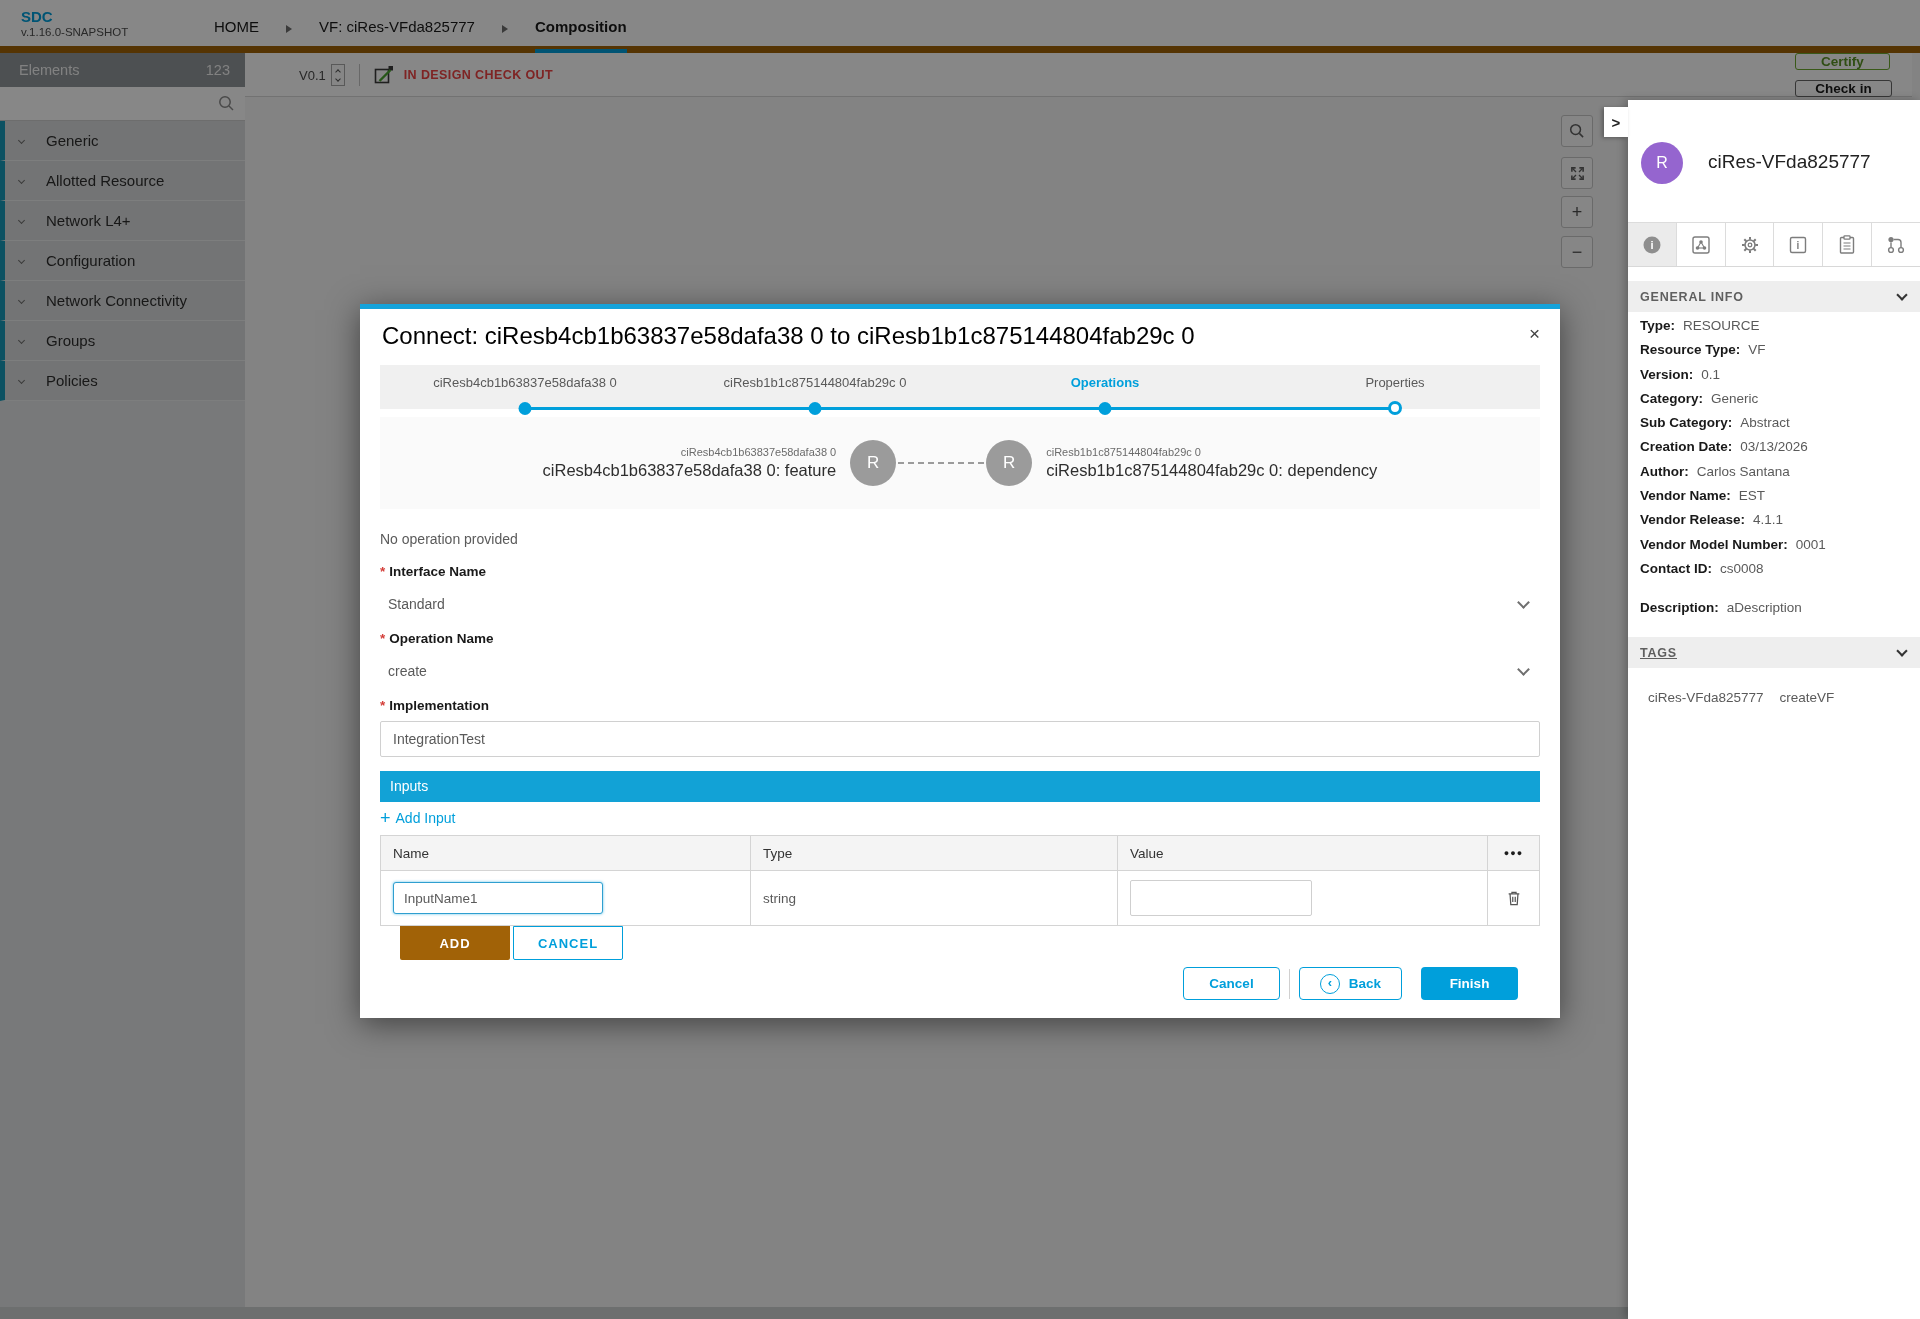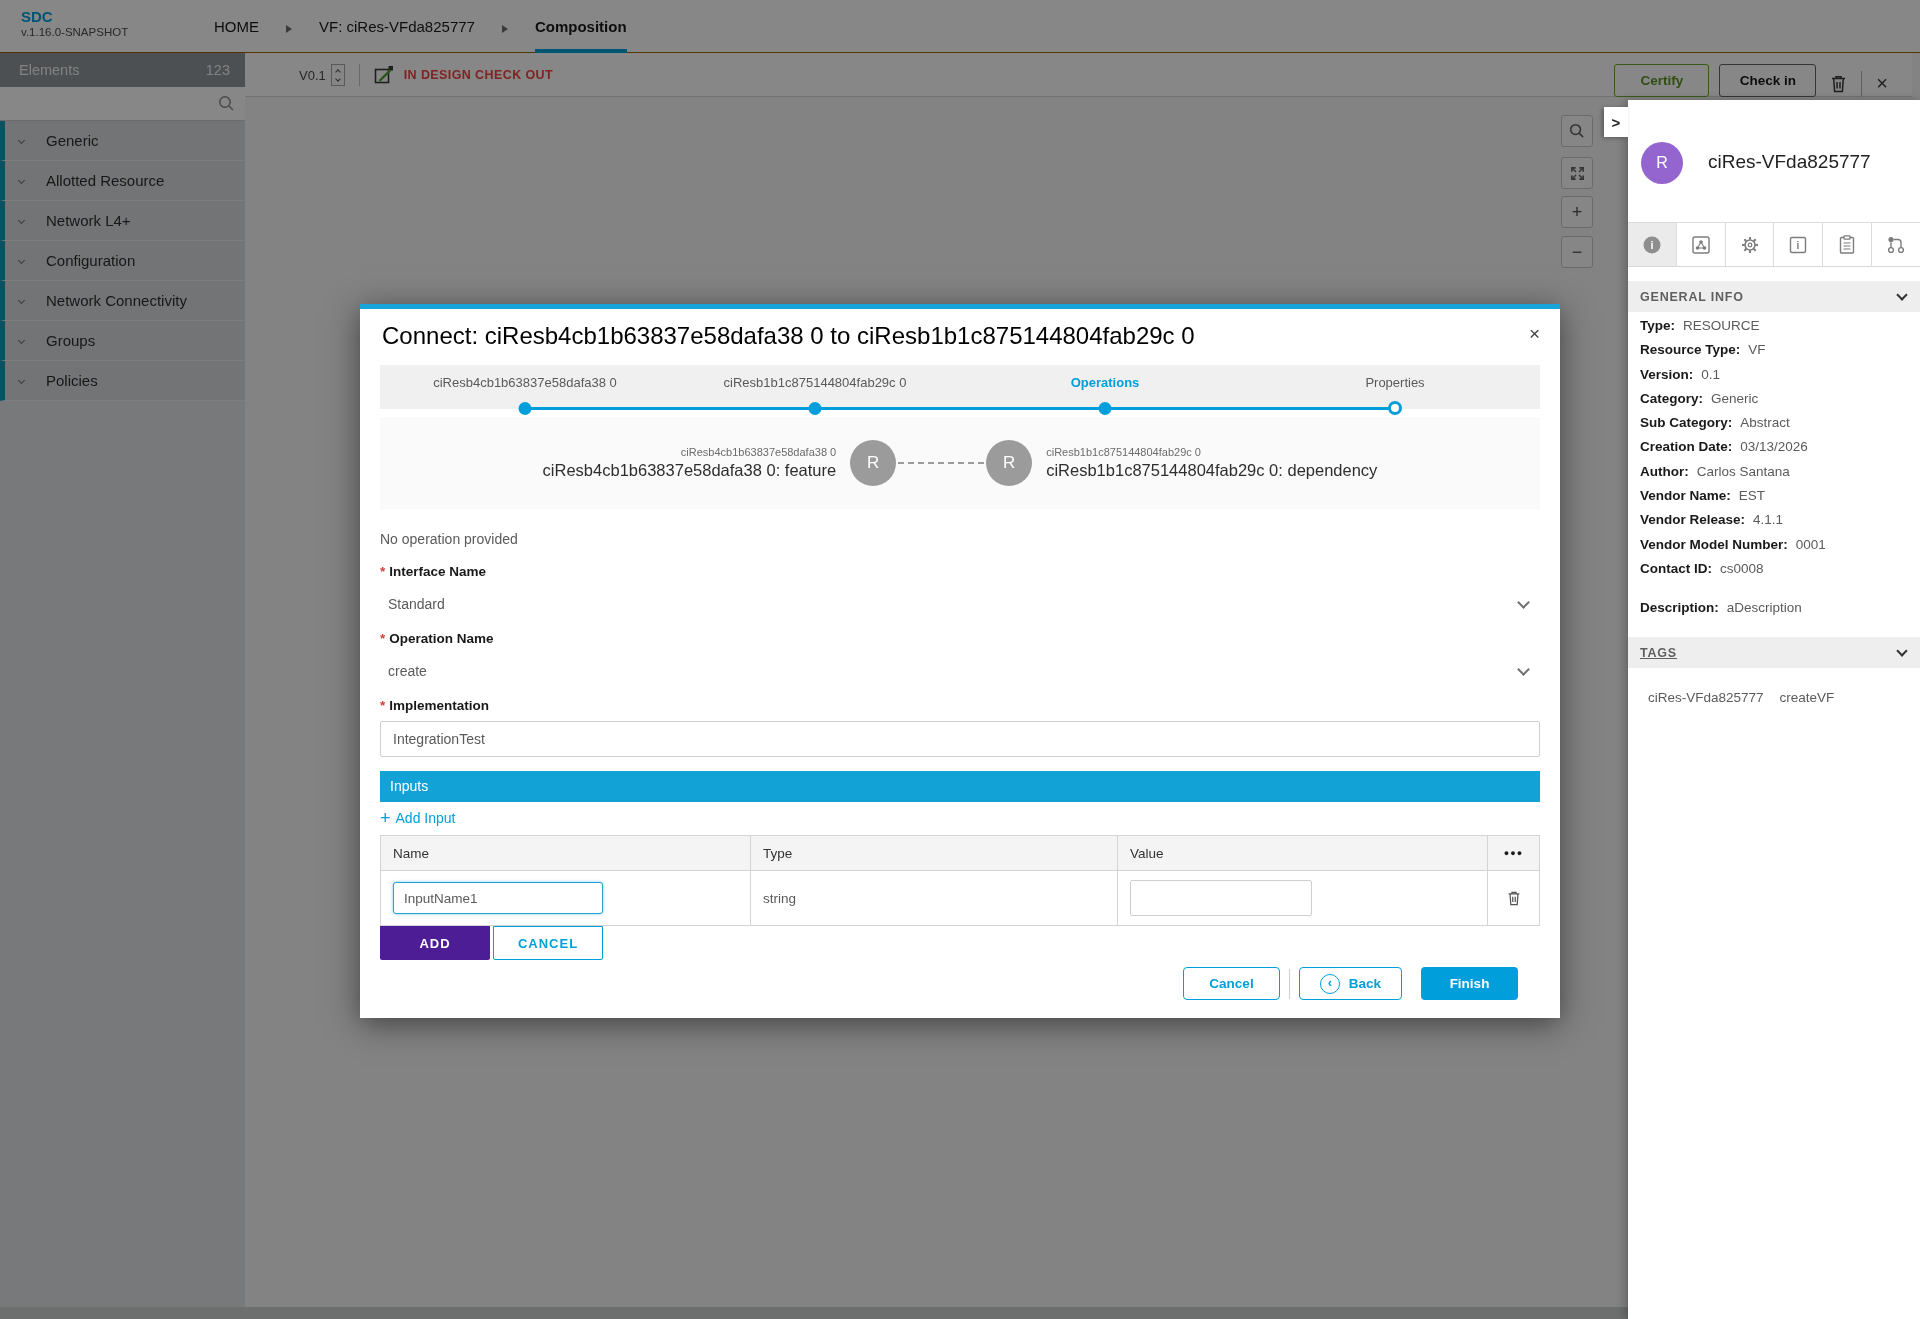--- a/index.html
+++ b/index.html
@@ -1,20 +1,20 @@
 <!DOCTYPE html>
 <html><head>
 <meta charset="utf-8">
 <style>
   * { margin:0; padding:0; box-sizing:border-box; }
   html,body { width:1920px; height:1319px; font-family:"Liberation Sans","DejaVu Sans",sans-serif; background:#fff; overflow:hidden; }
   .screen { position:relative; width:1920px; height:1319px; background:#f7f7f7; }
 
   
-  .topbar { position:absolute; left:0; top:0; width:1920px; height:53px; background:#fff; border-bottom:1px solid #a16207; z-index:2; }
+  .topbar { position:absolute; left:0; top:0; width:1920px; height:53px; background:#fff; border-bottom:7px solid #a16207; z-index:2; }
   .logo { position:absolute; left:21px; top:8px; }
   .logo .app { font-size:15px; font-weight:bold; color:#009fdb; line-height:17px; }
   .logo .ver { font-size:11.5px; color:#4e4e4e; line-height:15px; }
   .crumbs { position:absolute; left:214px; top:0; height:53px; display:flex; align-items:stretch; gap:27px; }
   .crumb { display:flex; align-items:center; font-size:15px; color:#1a1a1a; border-bottom:4px solid transparent; padding-top:4px; cursor:pointer; }
   .crumb.active { font-weight:bold; border-bottom-color:#009fdb; }
   .crumb-sep { display:flex; align-items:center; padding-top:4px; }
   .tri-right { width:0; height:0; border-top:4px solid transparent; border-bottom:4px solid transparent; border-left:6px solid #6e6e6e; }
 
   
@@ -34,21 +34,21 @@
   
   .canvas-toolbar { position:absolute; left:245px; top:53px; right:8px; height:44px; background:#fff; border-bottom:1px solid #d7d7d7; z-index:2; }
   .ct-left { position:absolute; left:54px; top:0; height:44px; display:flex; align-items:center; }
   .vlabel { font-size:13px; color:#4c4c4c; margin-right:5px; }
   .vstepper { width:14px; height:22px; border:1px solid #a9a9a9; background:#fdfdfd; display:flex; flex-direction:column; align-items:center; justify-content:center; gap:3px; cursor:pointer; }
   .vstepper .chev { width:4px; height:4px; border-width:1.5px; color:#555; }
   .vstepper .up { transform:rotate(225deg); margin-top:2px; }
   .vstepper .dn { transform:rotate(45deg); margin-bottom:2px; }
   .ct-div { width:1px; height:22px; background:#c5c5c5; margin:0 14px; }
   .status-txt { font-size:12.5px; font-weight:bold; color:#ef4444; letter-spacing:.4px; margin-left:10px; }
-  .ct-right { position:absolute; right:20px; top:0; height:44px; display:flex; align-items:flex-end; gap:10px; }
+  .ct-right { position:absolute; right:20px; top:0; height:44px; display:flex; align-items:flex-start; gap:10px;flex-direction:column; }
   .btn-certify { width:95px; height:33px; background:#fff; border:1px solid #6ca82f; color:#5c9427; font-size:13.5px; font-weight:bold; border-radius:3px; cursor:pointer; }
   .btn-checkin { width:97px; height:33px; background:#fff; border:1px solid #666; color:#191919; font-size:13.5px; font-weight:bold; border-radius:3px; cursor:pointer; }
   .icon-btn { background:none; border:0; cursor:pointer; display:flex; align-items:center; padding:4px; }
   .ct-div2 { width:1px; height:26px; background:#b5b5b5; }
   .x-close { font-size:20px; color:#3a3a3a; line-height:20px; }
 
   
   .canvas { position:absolute; left:245px; top:97px; right:0; bottom:12px; background:#f7f7f7; z-index:1; }
   .zoom-controls { position:absolute; left:1561px; top:115px; z-index:2; }
   .zoom-btn { position:absolute; left:0; width:32px; height:32px; background:#fdfdfd; border:1px solid #c8c8c8; border-radius:3px; display:flex; align-items:center; justify-content:center; cursor:pointer; font-size:18px; color:#4f4f4f; }
@@ -107,21 +107,21 @@
   .itr { display:flex; }
   .itd { border-right:1px solid #d4d4d4; display:flex; align-items:center; padding:0 12px; }
   .itd:last-child { border-right:0; justify-content:center; padding:0; }
   .c1 { width:370px; } .c2 { width:367px; } .c3 { width:370px; } .c4 { width:51px; }
   .ithead { height:35px; background:#f4f4f4; border-bottom:1px solid #d4d4d4; font-size:13.5px; color:#333; }
   .ithead .dots { font-size:9px; color:#1c1c1c; letter-spacing:1px; }
   .itbody { height:54px; font-size:13.5px; color:#5a5a5a; }
   .name-input { width:210px; height:32px; border:1px solid #2f9fd0; box-shadow:0 0 3px rgba(0,159,219,.6); border-radius:3px; padding:0 10px; font-size:13.5px; color:#5a5a5a; outline:none; font-family:inherit; }
   .value-input { width:182px; height:36px; border:1px solid #cfcfcf; border-radius:2px; padding:0 10px; font-size:13.5px; outline:none; font-family:inherit; }
   .row-btns { display:flex; }
-  .btn-add { width:110px; height:34px; background:#4c1d95; border:0; color:#fff; font-size:13px; font-weight:bold; letter-spacing:1px; border-radius:0 0 2px 2px; cursor:pointer; }
+  .btn-add { width:110px; height:34px; background:#a16207; border:0; color:#fff; font-size:13px; font-weight:bold; letter-spacing:1px; border-radius:0 0 2px 2px; cursor:pointer;margin-left:20px; }
   .btn-cancel-sm { width:110px; height:34px; background:#fff; border:1px solid #009fdb; color:#009fdb; font-size:13px; font-weight:bold; letter-spacing:1px; margin-left:3px; border-radius:0 0 2px 2px; cursor:pointer; }
   .m-footer { position:absolute; right:42px; bottom:18px; display:flex; align-items:center; }
   .btn-outline { height:33px; background:#fff; border:1px solid #009fdb; color:#009fdb; font-size:13.5px; font-weight:bold; border-radius:4px; cursor:pointer; }
   .btn-cancel { width:97px; }
   .btn-back { width:103px; margin-left:18px; display:flex; align-items:center; justify-content:center; gap:9px; }
   .back-circ { width:20px; height:20px; border:1.5px solid #009fdb; border-radius:50%; display:flex; align-items:center; justify-content:center; font-size:13px; line-height:1; padding-bottom:2px; }
   .btn-finish { width:97px; height:33px; margin-left:19px; background:#009fdb; border:0; color:#fff; font-size:13.5px; font-weight:bold; border-radius:4px; cursor:pointer; }
   .fdiv { width:1px; height:30px; background:#d0d0d0; margin-left:9px; margin-right:-9px; }
 </style>
 </head>

